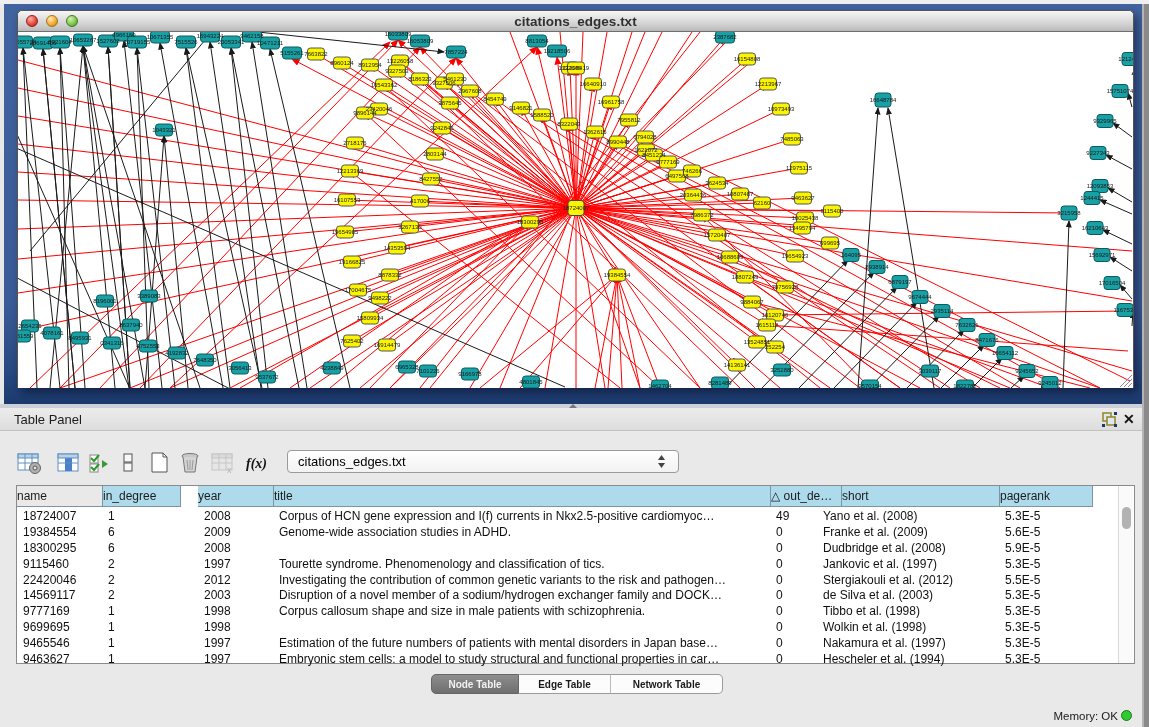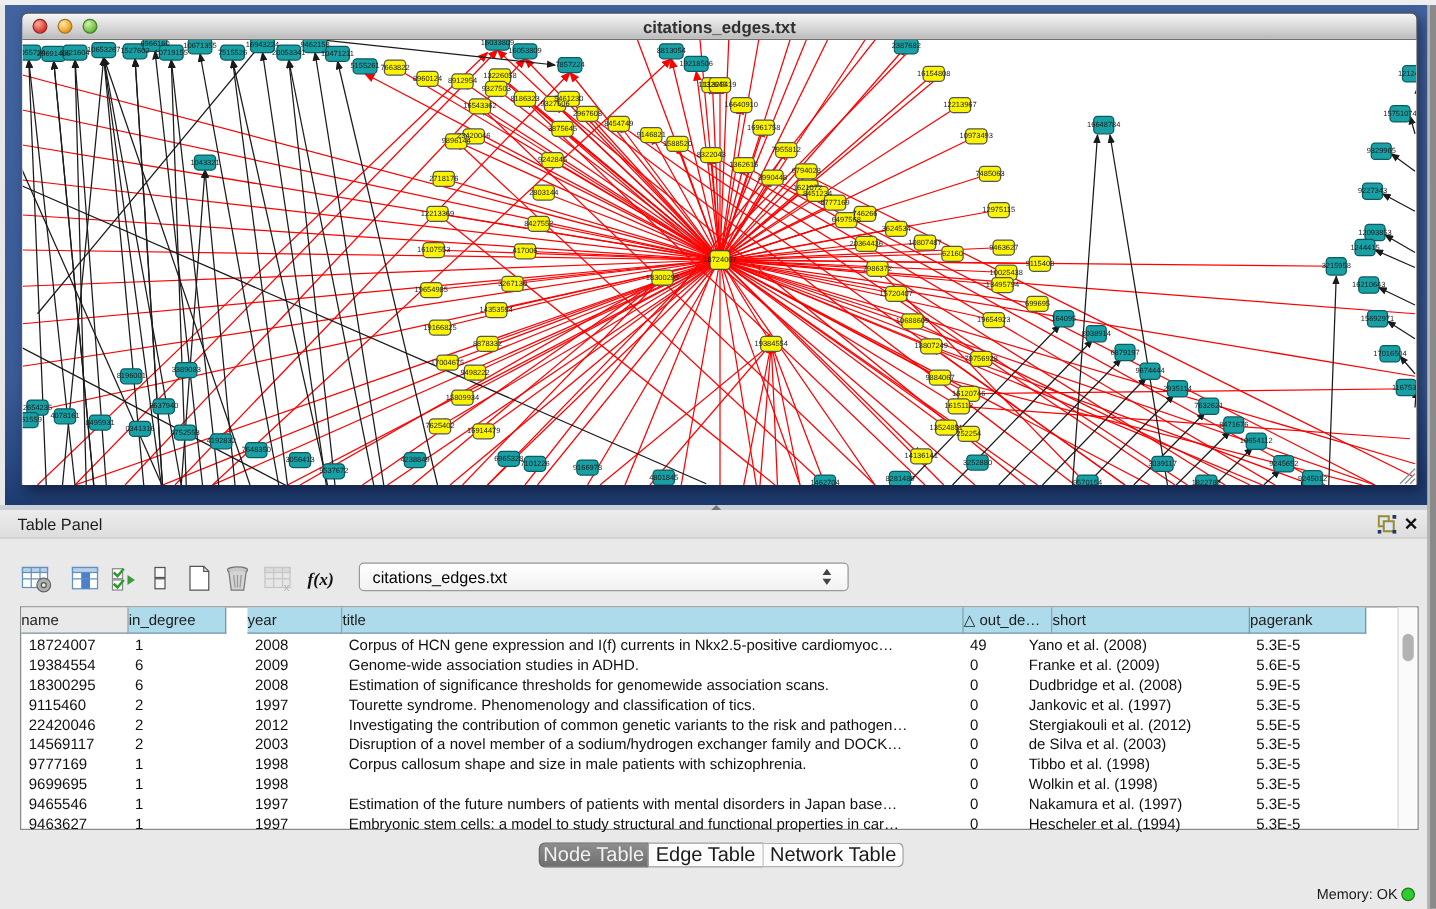--- a/index.html
+++ b/index.html
@@ -16,21 +16,21 @@
 #tpbar span{position:absolute;left:14px;top:4px;font-size:13px;color:#1c1c1c}
 #tbody{position:absolute;left:0;top:431px;width:1142px;height:296px;background:#e9e9e9}
 #combo{position:absolute;left:287px;top:450px;width:392px;height:23px;background:linear-gradient(#fff,#f2f2f2);border:1px solid #9a9a9a;border-radius:4px;font-size:13px;color:#000;line-height:21px;padding-left:10px}
 #tablewrap{position:absolute;left:16px;top:485px;width:1119px;height:179px;border:1px solid #8a8a8a;background:#fff}
 .hd{position:absolute;top:0;height:21px;background:#addbeb;border-right:1px solid #7b95a5;font-size:12px;color:#1c1c1c;text-align:left;line-height:21px;border-bottom:1px solid #7b95a5}
 .tr{position:relative;height:15.9px;font-size:12px;color:#101010;white-space:nowrap}
 .tr div{position:absolute;top:0;height:16px;line-height:16px;overflow:hidden}
 .c0{left:6px;width:80px}.c1{left:91px;width:90px}.c2{left:187px;width:70px}.c3{left:262px;width:492px}.c4{left:759px;width:66px}.c5{left:806px;width:152px}.c6{left:988px;width:100px}
 #sb{position:absolute;right:1px;top:0;width:15px;height:177px;background:#fafafa;border-left:1px solid #d8d8d8}
 #sbth{position:absolute;left:3px;top:21px;width:9px;height:22px;border-radius:5px;background:#b2b2b2}
-#segs{position:absolute;left:431px;top:674px;height:20px;display:flex;font-size:16px;font-weight:normal}
+#segs{position:absolute;left:431px;top:674px;height:20px;display:flex;font-size:10px;font-weight:bold}
 #segs div{height:20px;line-height:19px;text-align:center;border:1px solid #9a9a9a;background:#fcfcfc;color:#1a1a1a}
 #segs .s1{width:88px;border-radius:5px 0 0 5px;background:linear-gradient(#8d8d8d,#6f6f6f);color:#f2f2f2;border-color:#666}
 #segs .s2{width:92px;border-left:none;border-right:1px solid #bbb}
 #segs .s3{width:112px;border-left:none;border-radius:0 5px 5px 0}
 #mem{position:absolute;right:31px;top:710px;font-size:11.5px;color:#1a1a1a}
 #dot{position:absolute;left:1121px;top:710px;width:11px;height:11px;border-radius:50%;background:#2ecc2e;border:1px solid #1c7a1c}
 .icon{position:absolute;top:452px}
 </style></head><body>
 <div id="top"></div>
 <div id="leftst"></div>
@@ -663,21 +663,20 @@
         <div class="c2">2009</div>
         <div class="c3">Genome-wide association studies in ADHD.</div>
         <div class="c4">0</div>
         <div class="c5">Franke et al. (2009)</div>
         <div class="c6">5.6E-5</div>
       </div>
       <div class="tr">
         <div class="c0">18300295</div>
         <div class="c1">6</div>
         <div class="c2">2008</div>
-        <div class="c3">Estimation of significance thresholds for genomewide association scans.</div>
         <div class="c4">0</div>
         <div class="c5">Dudbridge et al. (2008)</div>
         <div class="c6">5.9E-5</div>
       </div>
       <div class="tr">
         <div class="c0">9115460</div>
         <div class="c1">2</div>
         <div class="c2">1997</div>
         <div class="c3">Tourette syndrome. Phenomenology and classification of tics.</div>
         <div class="c4">0</div>

